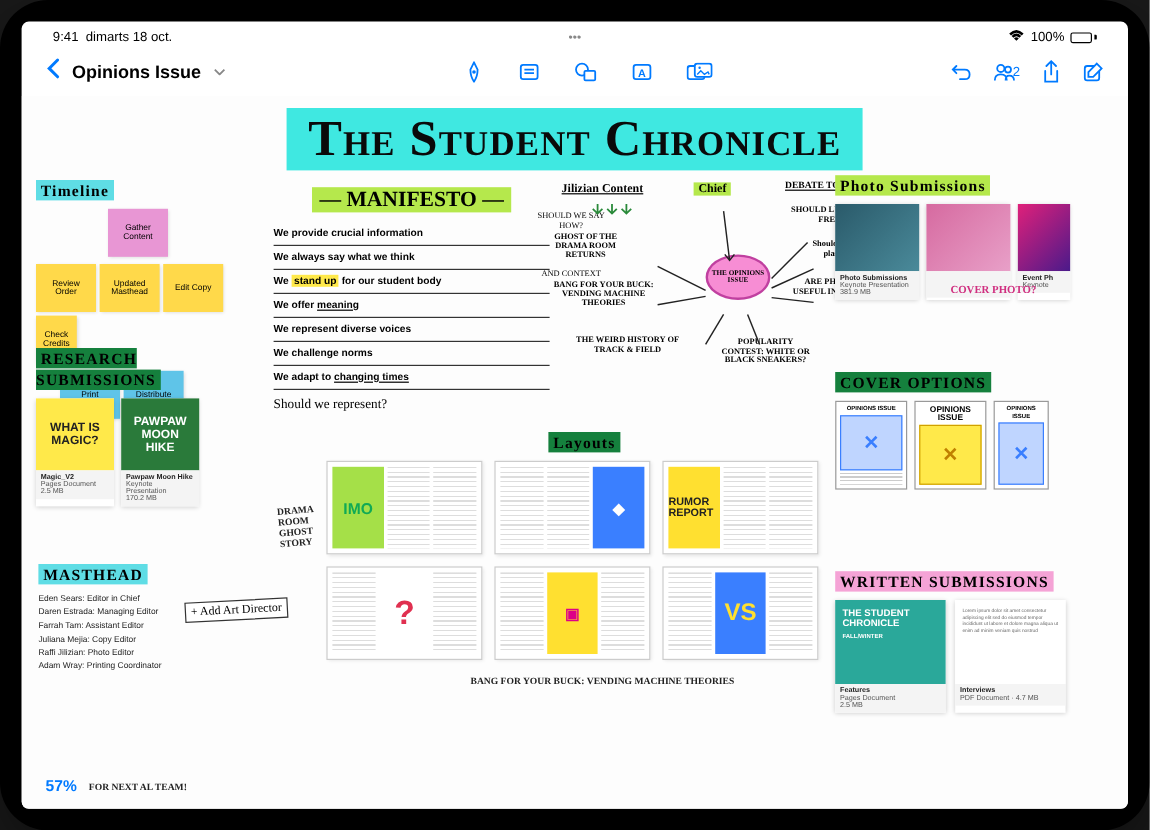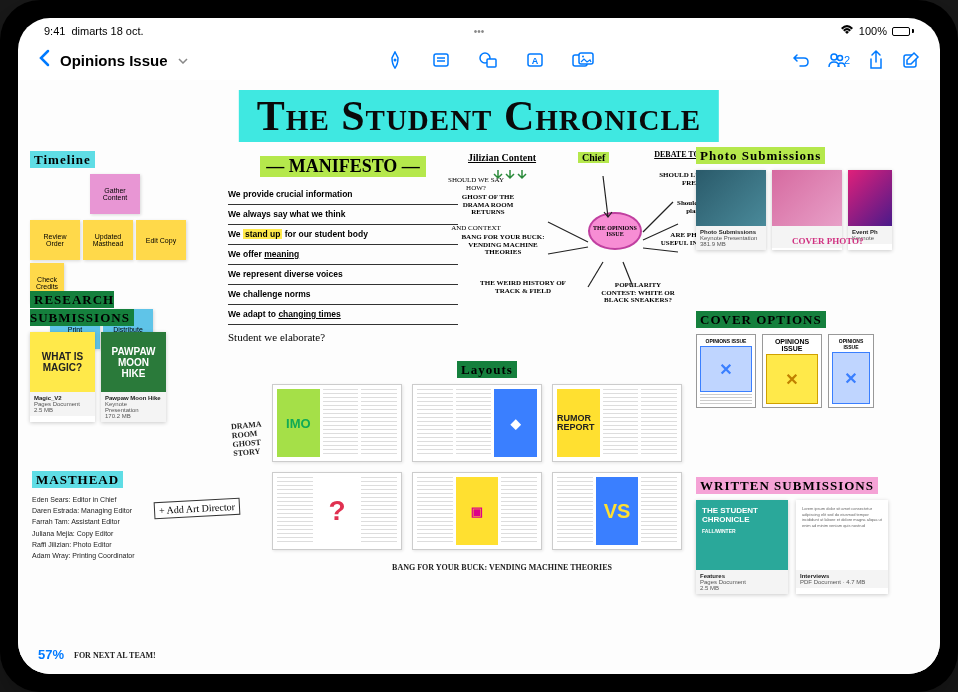--- a/index.html
+++ b/index.html
@@ -17,21 +17,21 @@
   background: #000;
   border-radius: 40px;
   padding: 18px;
   position: relative;
   box-shadow: 0 20px 60px rgba(0,0,0,0.5);
 }
 .screen {
   width: 100%;
   height: 100%;
   background: #fff;
-  border-radius: 32px;
+  border-radius: 6px;
   overflow: hidden;
   position: relative;
 }
 .status-bar {
   display: flex;
   justify-content: space-between;
   align-items: center;
   padding: 4px 26px 0;
   font-size: 11px;
   font-weight: 500;
@@ -352,21 +352,21 @@
         <div>We <span class="hl-word">stand up</span> for our student body</div>
         <div>We offer <span class="underline-deco">meaning</span></div>
         <div>We represent diverse voices</div>
         <div>We challenge norms</div>
         <div>We adapt to <span class="underline-deco">changing times</span></div>
       </div>
       <div class="manifesto-notes">
         <div>SHOULD WE SAY HOW?</div>
         <div style="margin-top:32px;">AND CONTEXT</div>
       </div>
-      <div class="manifesto-bottom">Student we elaborate?</div>
+      <div class="manifesto-bottom">Should we represent?</div>
     </div>
 
     <div class="mindmap">
       <div class="mm-label" style="position:absolute; top:0; left:10px; text-decoration:underline;">Jilizian Content</div>
       <div class="mm-label hl-green" style="position:absolute; top:0; left:120px; padding:0 4px;">Chief</div>
       <div class="mm-label" style="position:absolute; top:-2px; right:10px; font-size:8px; text-decoration:underline;">DEBATE TOPICS</div>
       <div class="mm-center">THE OPINIONS ISSUE</div>
       <div class="mm-node" style="top:42px; left:-10px; width:80px;">GHOST OF THE DRAMA ROOM RETURNS</div>
       <div class="mm-node" style="top:82px; left:0px; width:90px;">BANG FOR YOUR BUCK: VENDING MACHINE THEORIES</div>
       <div class="mm-node" style="top:128px; left:20px; width:90px;">THE WEIRD HISTORY OF TRACK &amp; FIELD</div>

